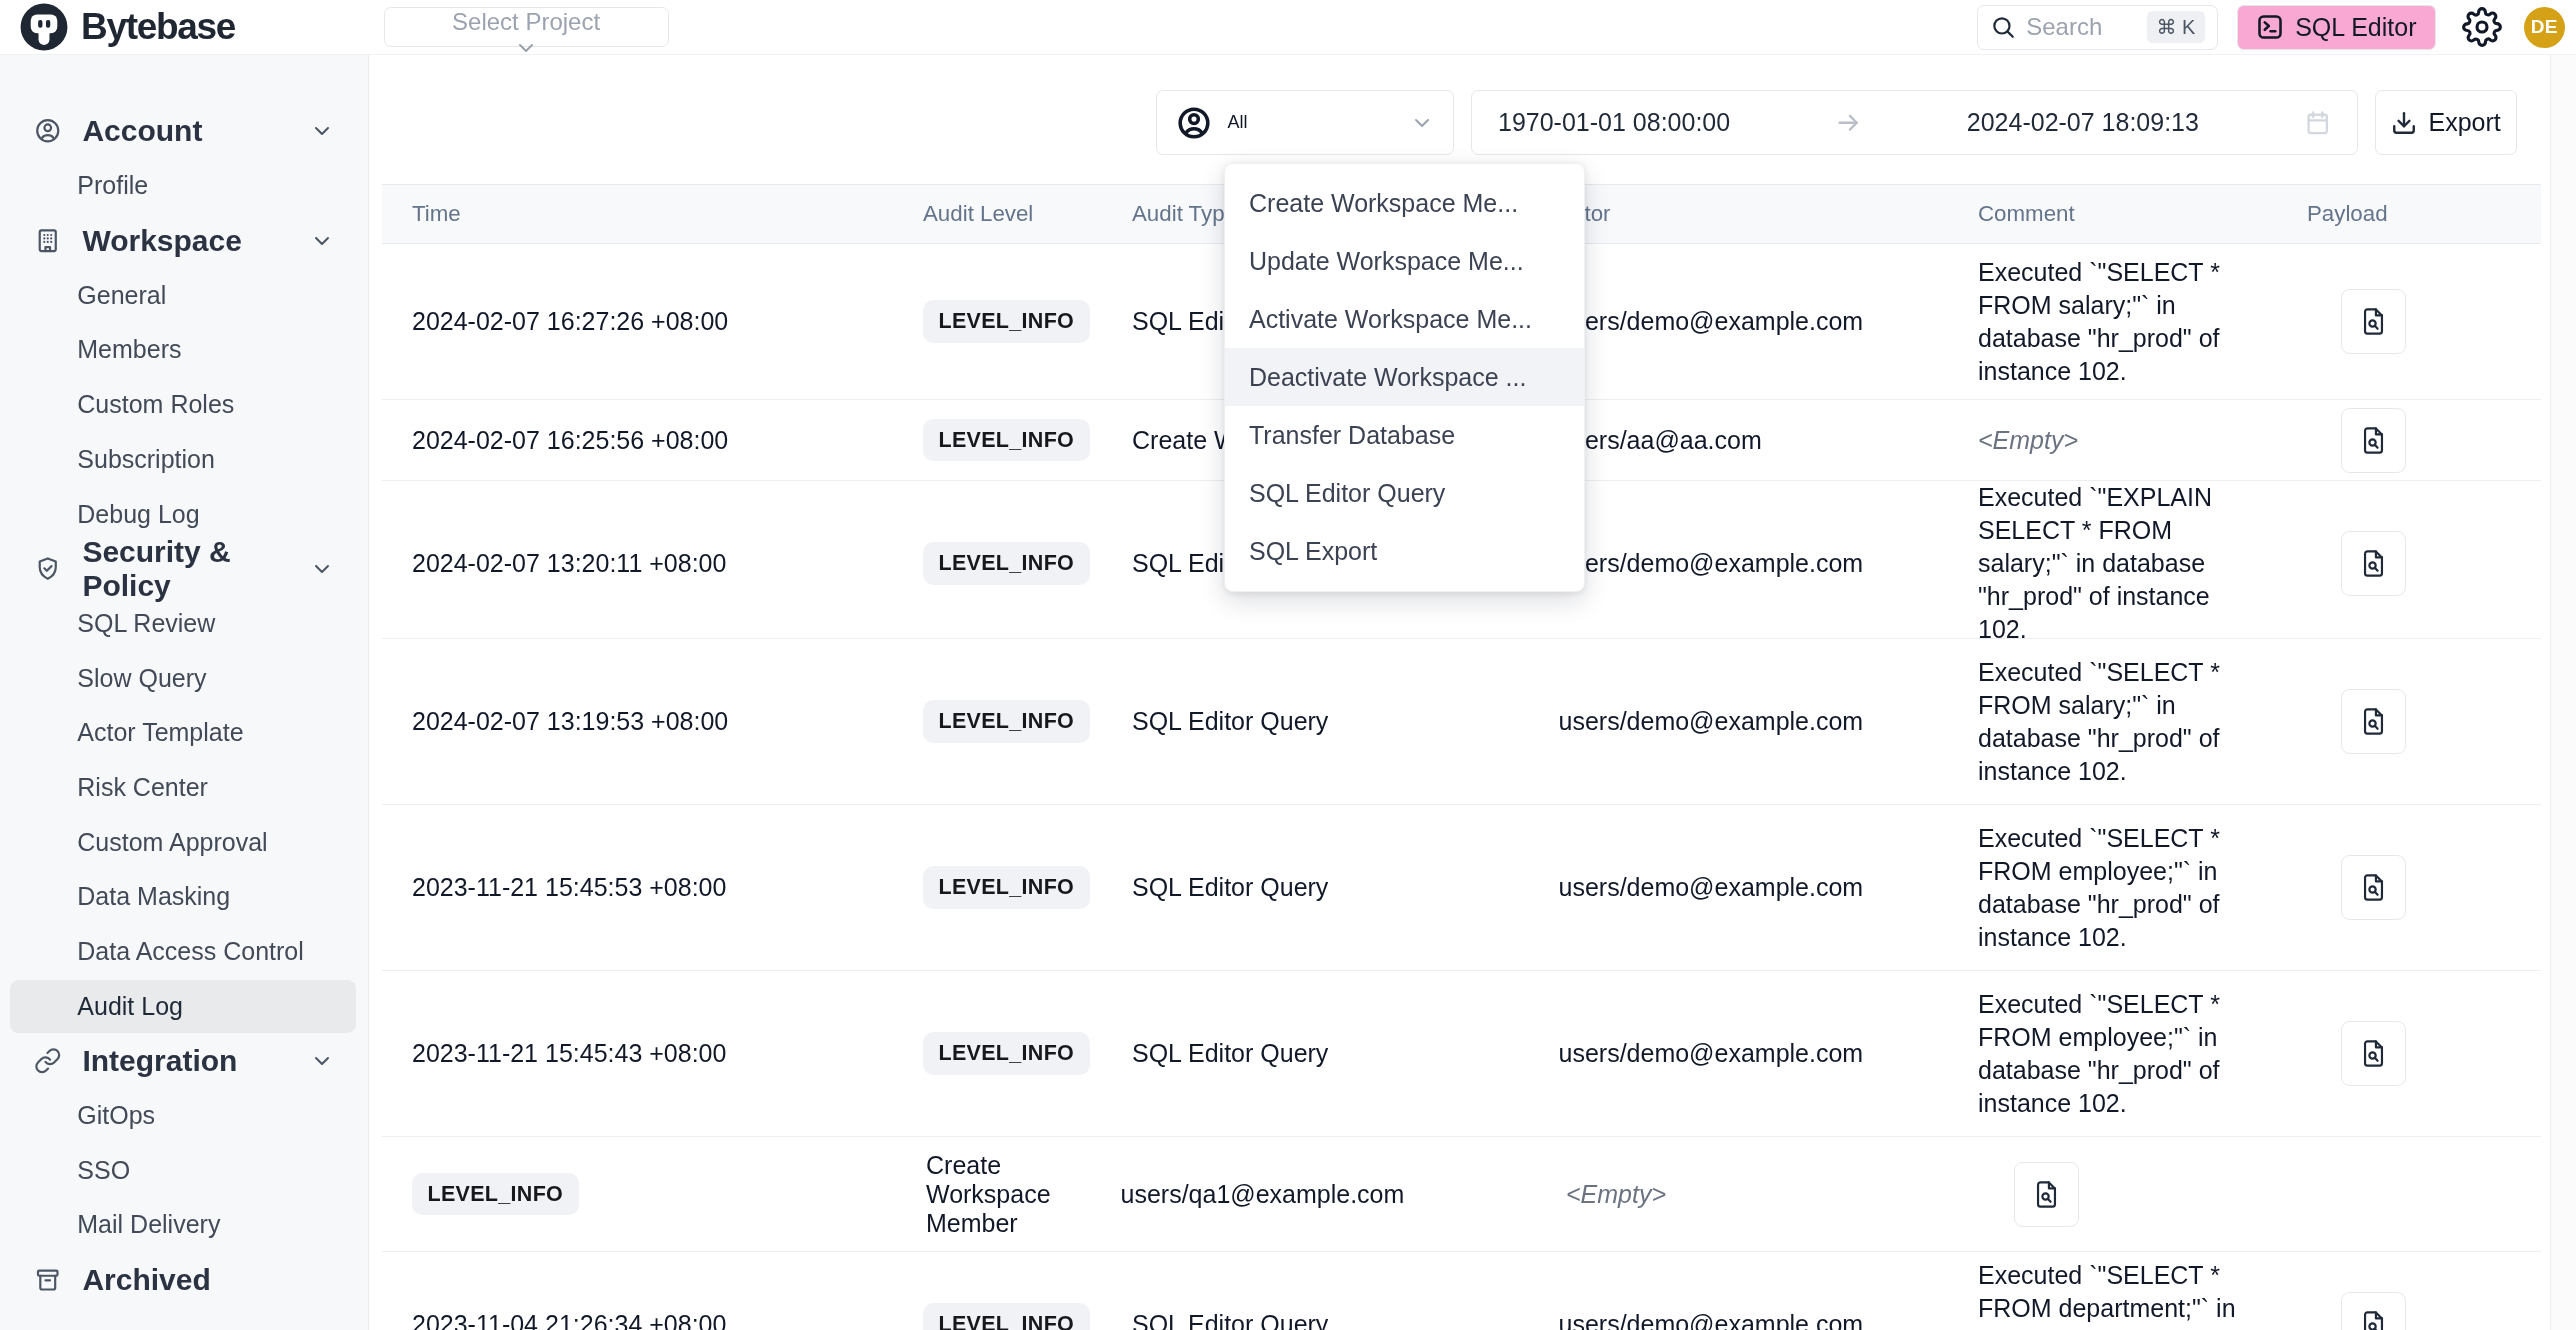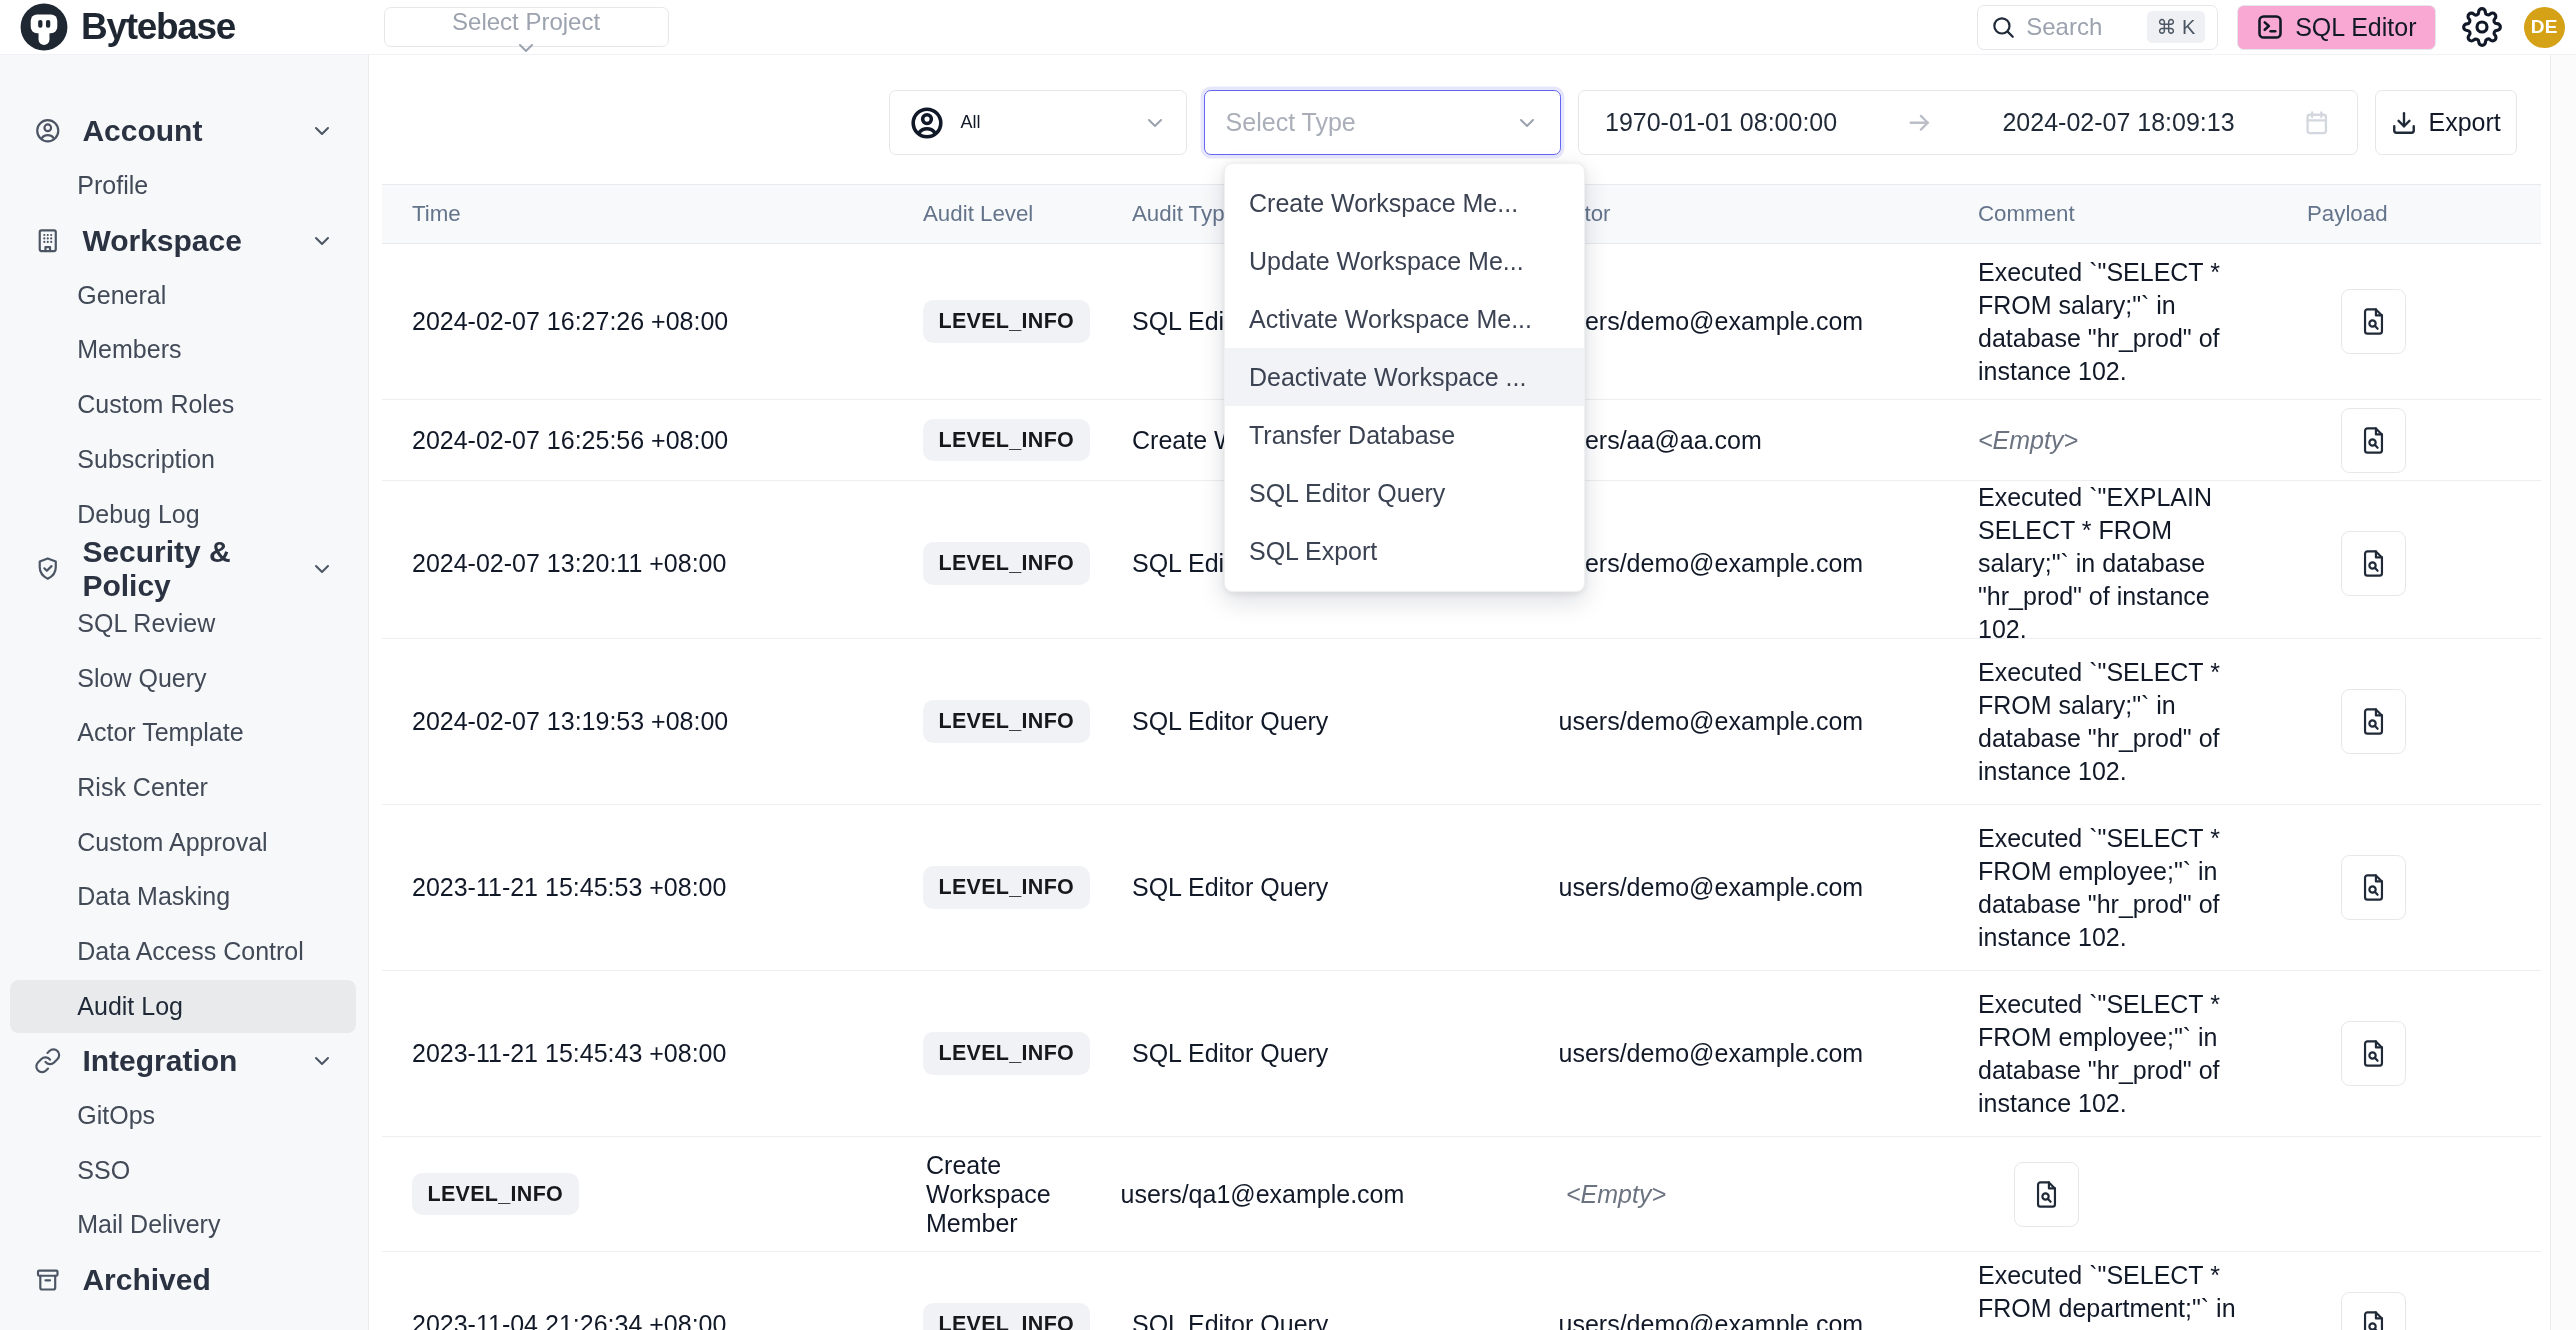--- a/index.html
+++ b/index.html
@@ -47,21 +47,21 @@
 
   .filters{display:flex;justify-content:flex-end;align-items:center;gap:17px;margin:35px 33px 0 0;height:65px;}
   .control{height:65px;border:0.9px solid #e5e7eb;border-radius:6.9px;background:#fff;display:flex;
     align-items:center;cursor:pointer;}
   .actor-select{width:298px;padding:0 19px;gap:15.5px;font-size:18px;color:#111827;}
   .actor-select .p-icon{width:36px;height:36px;display:flex;color:#111827;flex:none;}
   .chev{width:24px;height:24px;color:#9ca3af;display:flex;flex:none;}
   .ml-auto{margin-left:auto;}
   .type-select{width:357px;padding:0 20.6px;border:1.7px solid var(--accent,#6366f1);
     box-shadow:0 0 0 3.4px rgba(99,102,241,.16);font-size:25px;color:#a9aeb9;}
-  .daterange{width:780px;padding:0 26px;justify-content:space-between;font-size:25px;color:#1f2937;cursor:default;}
+  .daterange{width:887px;padding:0 26px;justify-content:space-between;font-size:25px;color:#1f2937;cursor:default;}
   .dr-arrow{width:27.5px;height:27.5px;color:#b9bec7;display:flex;}
   .dr-cal{width:27.5px;height:27.5px;color:#d3d7de;display:flex;cursor:pointer;}
   .export-btn{width:142px;gap:11.2px;justify-content:center;font-size:25px;color:#111827;
     font-family:"Liberation Sans",sans-serif;}
   .export-btn svg{color:#1f2937;}
 
   
   .table{margin:29px 8.6px 0 13px;}
   .t-head,.t-row{display:grid;grid-template-columns:511px 206px 438px 412px 327px 1fr;}
   .t-head{height:60px;background:#f8f9fb;border-top:0.9px solid #e7e9ee;border-bottom:0.9px solid #e7e9ee;
@@ -283,28 +283,20 @@
             <path d="M6.8 18.4a6.6 6.6 0 0 1 10.4 0"></path>
           </svg>
       </span>
       <span style="color:#111827">All</span>
       <span class="chev ml-auto">
         <svg viewBox="0 0 24 24" width="24" height="24" fill="none" stroke="currentColor" stroke-width="2" stroke-linecap="round" stroke-linejoin="round">
             <polyline points="6 9 12 15 18 9"></polyline>
           </svg>
       </span>
     </div>
-    <div class="control type-select">
-      <span>Select Type</span>
-      <span class="chev ml-auto">
-        <svg viewBox="0 0 24 24" width="24" height="24" fill="none" stroke="currentColor" stroke-width="2" stroke-linecap="round" stroke-linejoin="round">
-            <polyline points="6 9 12 15 18 9"></polyline>
-          </svg>
-      </span>
-    </div>
     <div class="control daterange">
       <span>1970-01-01 08:00:00</span>
       <span class="dr-arrow">
         <svg viewBox="0 0 24 24" width="27.5" height="27.5" fill="none" stroke="currentColor" stroke-width="2" stroke-linecap="round" stroke-linejoin="round">
             <line x1="4" y1="12" x2="19" y2="12"></line>
             <polyline points="13 6 19 12 13 18"></polyline>
           </svg>
       </span>
       <span>2024-02-07 18:09:13</span>
       <span class="dr-cal">

